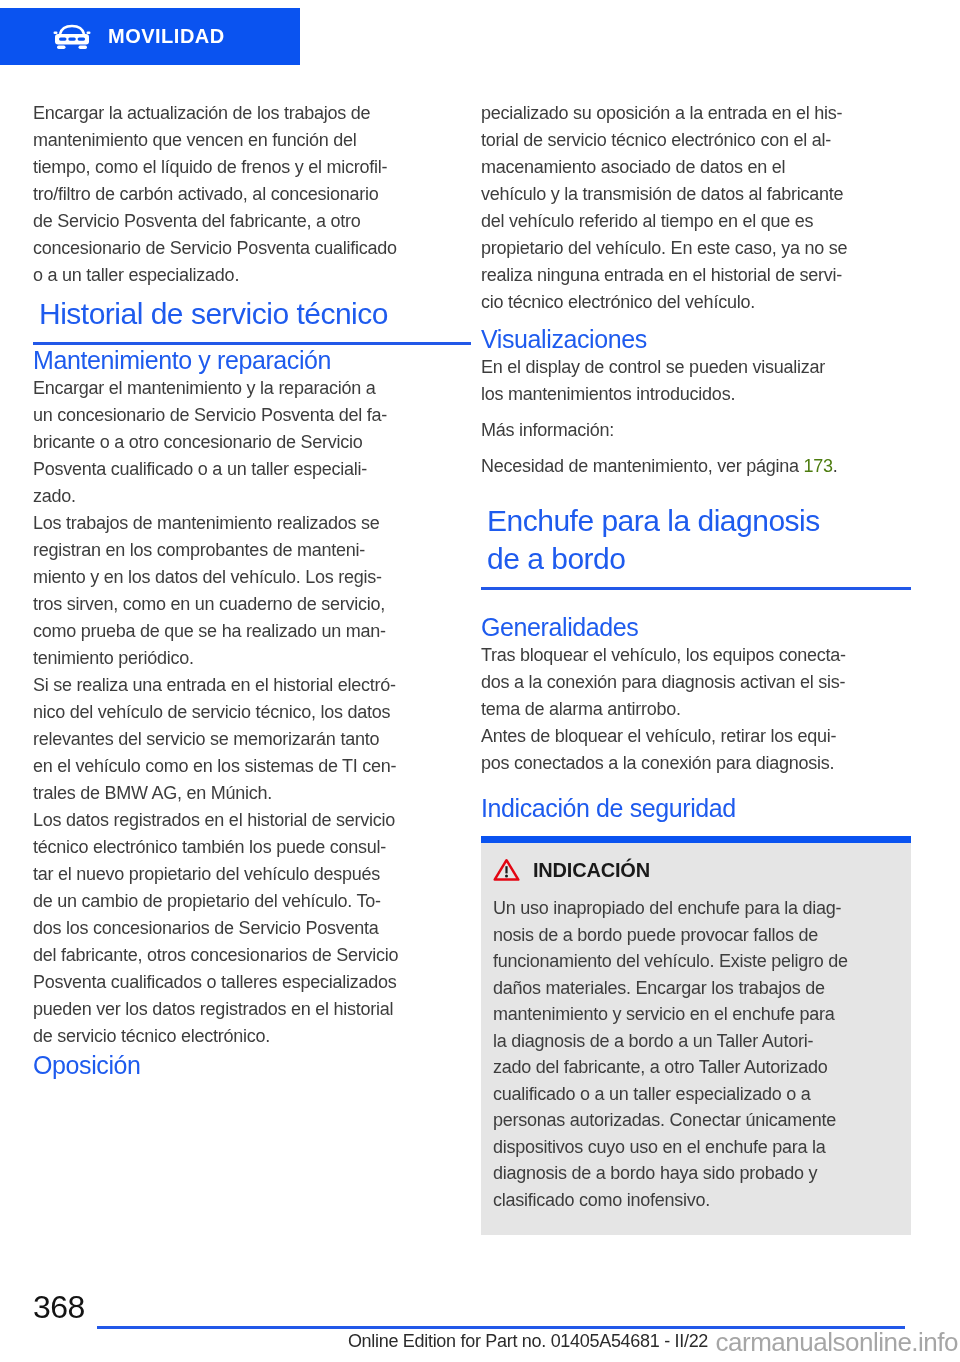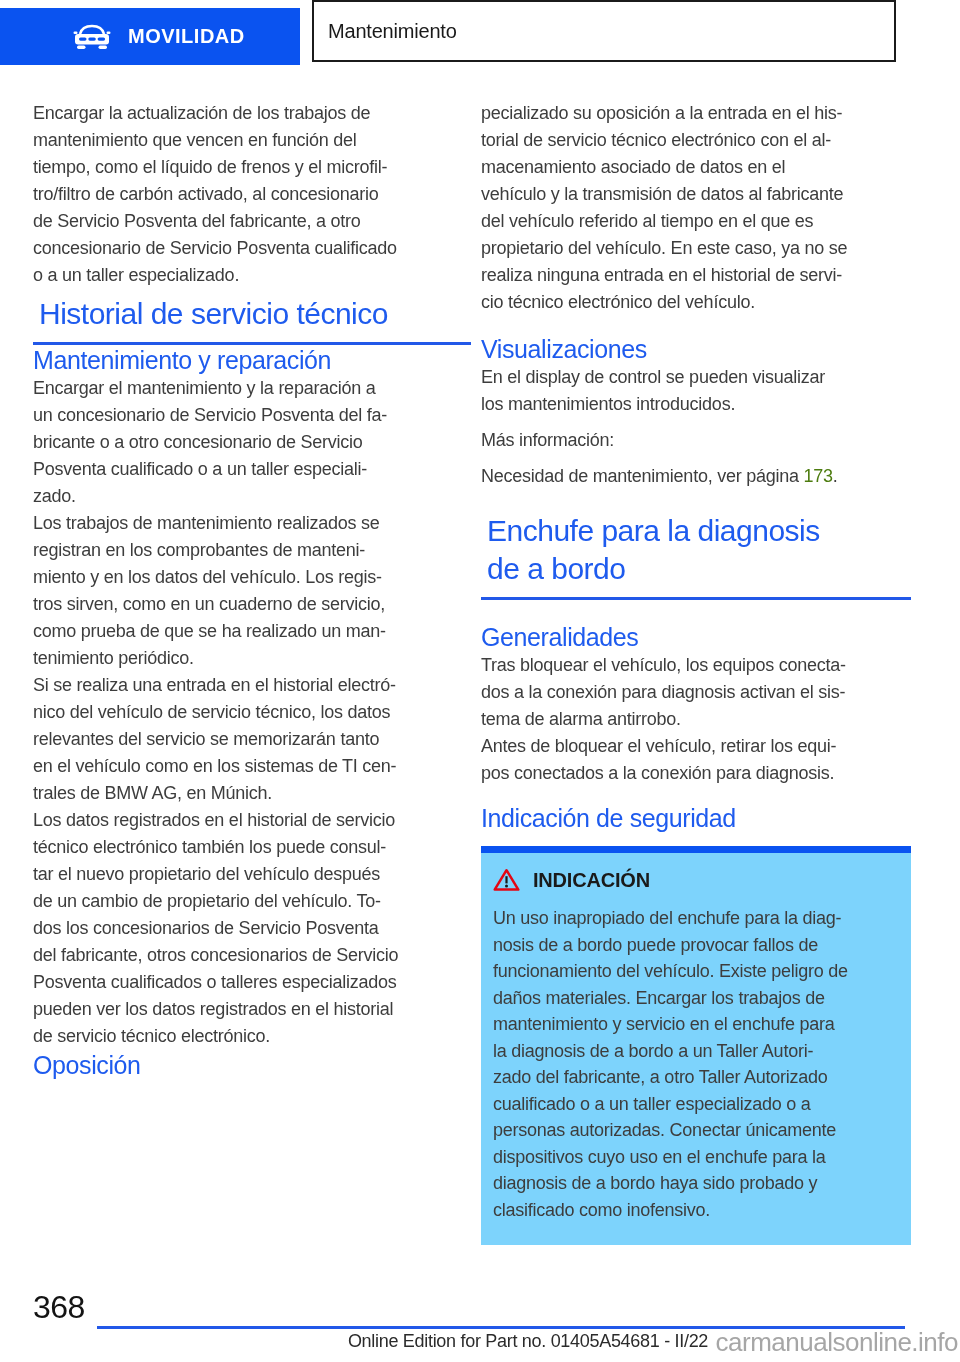--- a/index.html
+++ b/index.html
@@ -7,21 +7,21 @@
     position:relative;
     width:960px;height:1362px;
     background:#ffffff;
     font-family:"Liberation Sans","DejaVu Sans",sans-serif;
     overflow:hidden;
   }
   
   .chapter-tab{
     position:absolute;left:0;top:8px;width:300px;height:57px;
     background:#0a53f0;color:#ffffff;
-    display:flex;align-items:center;gap:16px;padding-left:72px;box-sizing:border-box;
+    display:flex;align-items:center;gap:16px;padding-left:52px;box-sizing:border-box;
   }
   .chapter-tab .tab-label{
     font-size:20px;font-weight:bold;letter-spacing:.5px;
   }
   .chapter-box{
     position:absolute;left:312px;top:0;width:584px;height:62px;
     border:2px solid #1b1b1b;background:#ffffff;box-sizing:border-box;
     display:flex;align-items:center;padding-left:14px;
   }
   .chapter-box .chapter-title{font-size:20px;color:#1a1a1a;letter-spacing:-0.2px;}
@@ -44,21 +44,21 @@
   }
   .mt-h1{margin-top:26px;}
   .mt-h2{margin-top:24px;}
   .mt-p{margin-top:12px;}
   .mt-pp{margin-top:14px;}
   .link{color:#4d7c0f;cursor:pointer;}
   
   .warnbox{
     margin-top:13px;
     border-top:7px solid #0a53f0;
-    background:#7dd3fc;
+    background:#e5e5e5;
     padding:15px 26px 22px 12px;
     box-sizing:border-box;
   }
   .warn-head{display:flex;align-items:center;gap:13px;}
   .warn-title{font-size:20px;font-weight:bold;color:#1a1a1a;letter-spacing:-0.2px;}
   .warnbox p.body{margin-top:13px;line-height:26.5px;}
   
   .page-number{
     position:absolute;left:33px;top:1289px;
     font-size:32px;color:#141414;letter-spacing:-0.5px;
@@ -89,23 +89,20 @@
         <rect x="34.5" y="8.5" width="4" height="2.5" rx="1.2" fill="#ffffff"></rect>
         <rect x="3" y="11" width="34" height="10.5" rx="3" fill="#ffffff"></rect>
         <rect x="7" y="14.5" width="7.5" height="3.2" rx="1.6" fill="#0a53f0"></rect>
         <rect x="16.3" y="14.5" width="7.5" height="3.2" rx="1.6" fill="#0a53f0"></rect>
         <rect x="25.6" y="14.5" width="7.5" height="3.2" rx="1.6" fill="#0a53f0"></rect>
         <rect x="5" y="22.5" width="8.5" height="3.4" rx="1.7" fill="#ffffff"></rect>
         <rect x="26.5" y="22.5" width="8.5" height="3.4" rx="1.7" fill="#ffffff"></rect>
       </svg>
     </span>
     <span class="tab-label">MOVILIDAD</span>
-  </div>
-  <div class="chapter-box">
-    <span class="chapter-title">Mantenimiento</span>
   </div>
 
   <div class="col col-left">
     <p class="body">Encargar la actualización de los trabajos de
 mantenimiento que vencen en función del
 tiempo, como el líquido de frenos y el microfil-
 tro/filtro de carbón activado, al concesionario
 de Servicio Posventa del fabricante, a otro
 concesionario de Servicio Posventa cualificado
 o a un taller especializado.</p>
@@ -147,21 +144,21 @@
   <div class="col col-right">
     <p class="body">pecializado su oposición a la entrada en el his-
 torial de servicio técnico electrónico con el al-
 macenamiento asociado de datos en el
 vehículo y la transmisión de datos al fabricante
 del vehículo referido al tiempo en el que es
 propietario del vehículo. En este caso, ya no se
 realiza ninguna entrada en el historial de servi-
 cio técnico electrónico del vehículo.</p>
 
-    <h2 class="section" style="margin-top:18px;">Visualizaciones</h2>
+    <h2 class="section" style="margin-top:8px;">Visualizaciones</h2>
     <p class="body mt-p">En el display de control se pueden visualizar
 los mantenimientos introducidos.</p>
     <p class="body" style="margin-top:9px;">Más información:</p>
     <p class="body" style="margin-top:9px;"><span>Necesidad de mantenimiento, ver página </span><span class="link">173</span><span>.</span></p>
 
     <h1 class="major" style="margin-top:22px;">Enchufe para la diagnosis
 de a bordo</h1>
     <div class="rule"></div>
 
     <h2 class="section" style="margin-top:22px;">Generalidades</h2>

